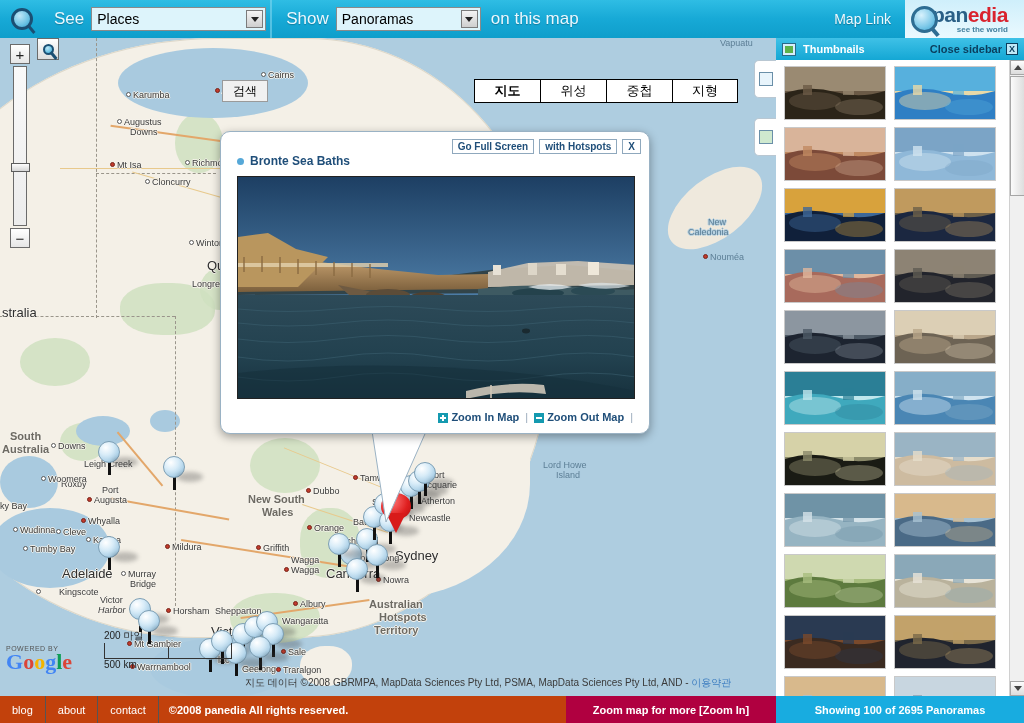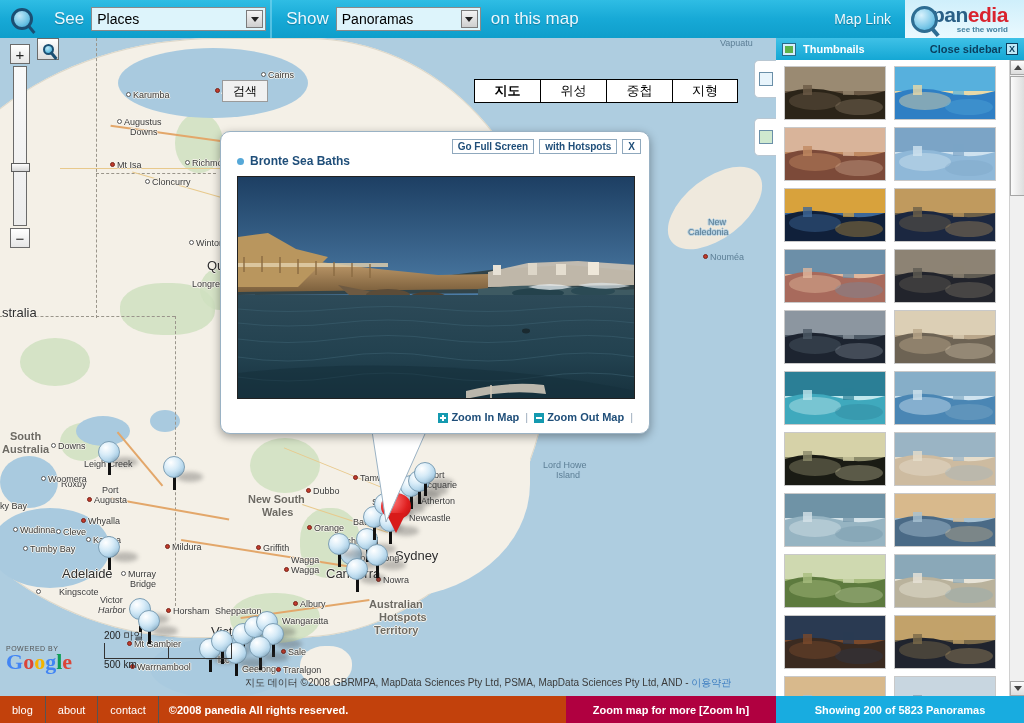--- a/index.html
+++ b/index.html
@@ -935,14 +935,14 @@
       </div>
   </div>
 </div>
 
 <div id="bottombar">
   <div class="bb-link">blog</div>
   <div class="bb-link">about</div>
   <div class="bb-link">contact</div>
   <div id="bb-copy">©2008 panedia All rights reserved.</div>
   <div id="bb-zoom">Zoom map for more  [Zoom In]</div>
-  <div id="bb-count">Showing 200 of 5823 Panoramas</div>
+  <div id="bb-count">Showing 100 of 2695 Panoramas</div>
 </div>
 
 </body></html>

